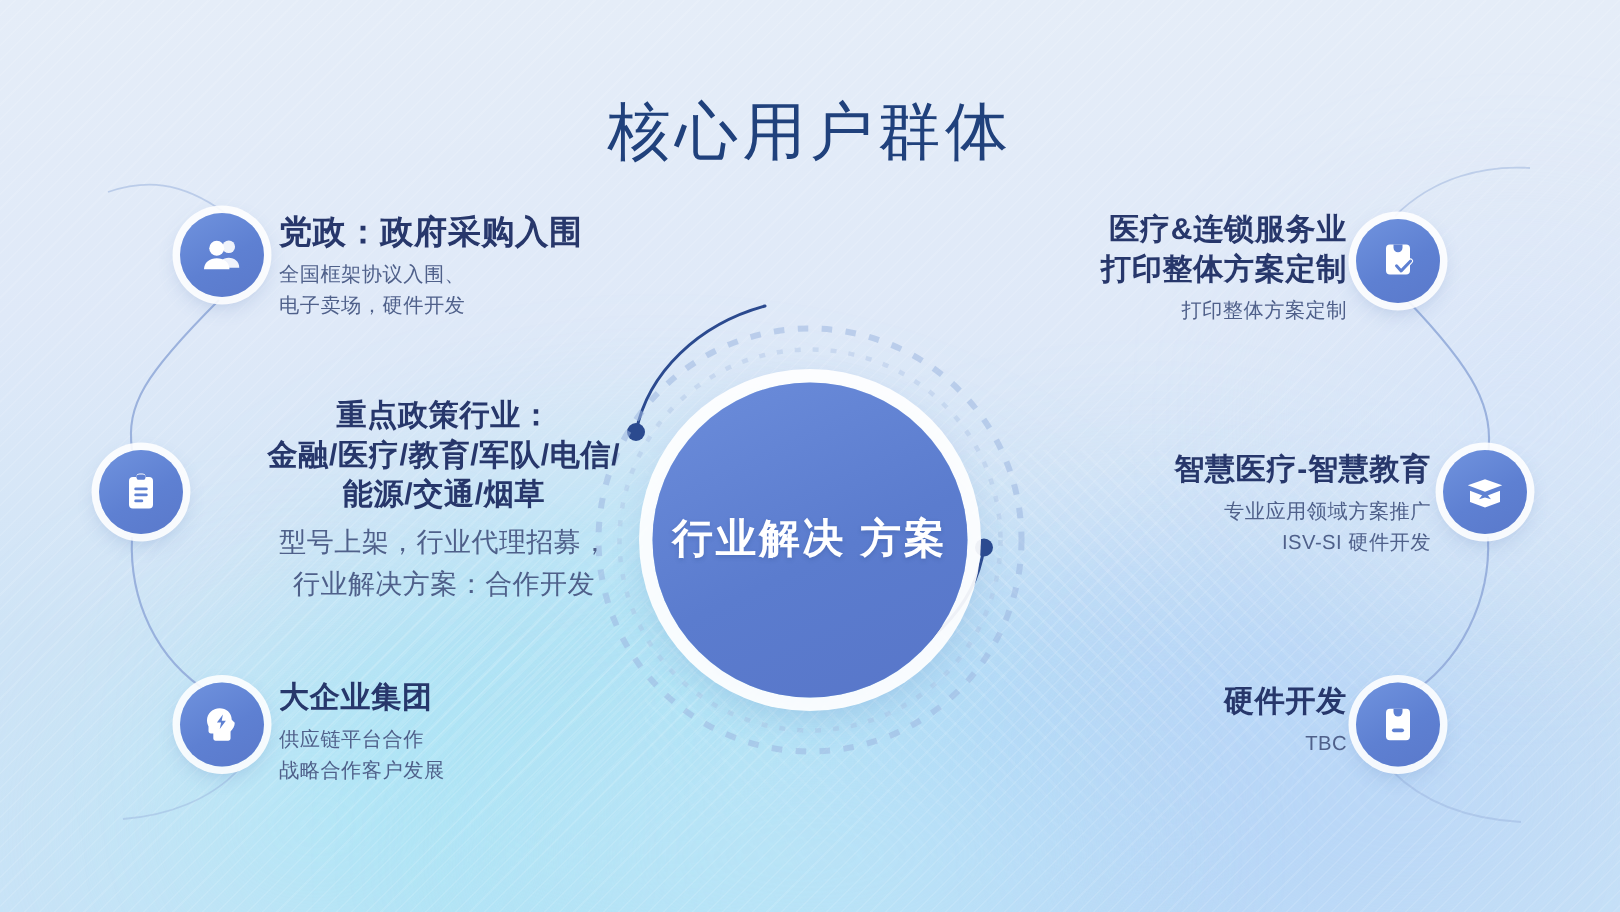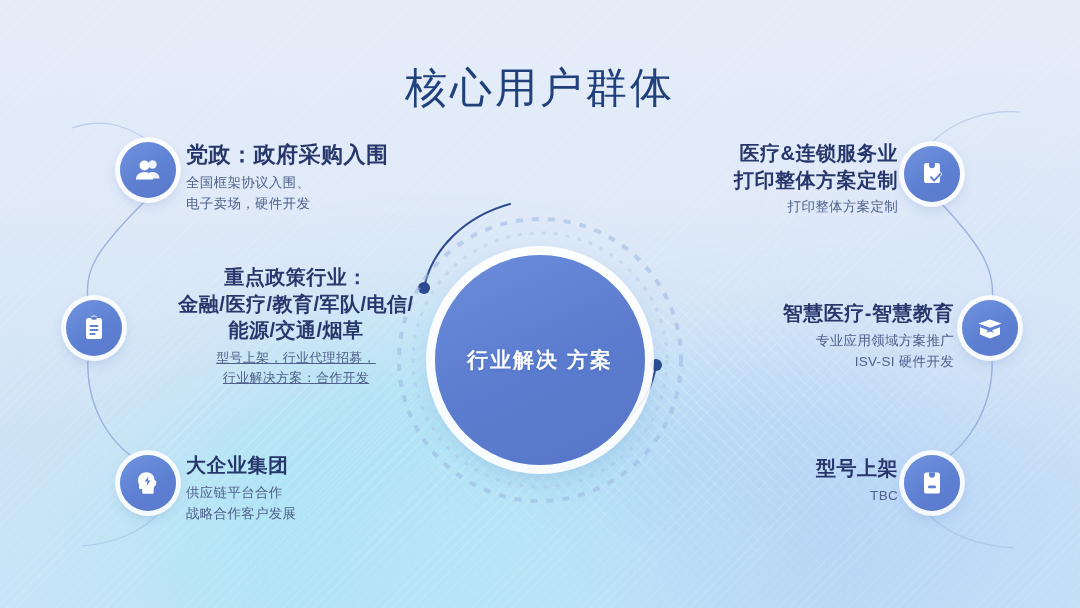--- a/index.html
+++ b/index.html
@@ -56,21 +56,21 @@
   #dashed-ring{
     position:absolute;left:0;top:0;width:300px;height:300px;
   }
   #core-circle{
     position:absolute;left:45px;top:45px;width:210px;height:210px;border-radius:50%;
     background:linear-gradient(155deg,#6c8ddb 0%, #5b7cce 55%, #5876c9 100%);
     box-shadow:0 0 0 9px rgba(255,255,255,.92), 0 8px 26px rgba(70,110,180,.30);
     display:flex;align-items:center;justify-content:center;
   }
   #core-label{
-    color:#ffffff;font-size:21px;font-weight:bold;line-height:1.38;text-align:center;
+    color:#ffffff;font-size:27px;font-weight:bold;line-height:1.38;text-align:center;
     letter-spacing:2px;text-shadow:0 1px 3px rgba(40,70,130,.25);
   }
   
   #connectors{position:absolute;left:0;top:0;width:1080px;height:608px;pointer-events:none;}
   
   .node{position:absolute;}
   .bubble{
     position:absolute;width:56px;height:56px;border-radius:50%;
     background:linear-gradient(150deg,#7093de 0%, #5e80d2 55%, #5a79cb 100%);
     box-shadow:0 0 0 5px rgba(255,255,255,.88), 0 5px 14px rgba(70,105,175,.30);
@@ -82,21 +82,21 @@
   .txt.right{text-align:right;}
   .h{
     color:#27376b;font-size:22px;font-weight:bold;line-height:1.33;letter-spacing:.5px;
     white-space:pre-line;
   }
   .h.big{font-size:20px;}
   .s{
     color:#4f608a;font-size:13.5px;line-height:1.55;letter-spacing:.3px;margin-top:4px;
     white-space:pre-line;
   }
-  .s.tight{font-size:13px;text-decoration:underline;}
+  .s.tight{font-size:18px;}
 </style>
 </head>
 <body>
 
 <div id="slide">
 
   <div class="blob b1"></div>
   <div class="blob b2"></div>
   <div class="blob b3"></div>
   <div class="blob b4"></div>
@@ -222,18 +222,18 @@
 
   <div class="node">
     <div class="bubble" style="left:904px;top:455px;">
       <svg width="30" height="30" viewBox="0 0 30 30" xmlns="http://www.w3.org/2000/svg">
         <rect x="7" y="4.5" width="16" height="21" rx="2.6" fill="#fff"></rect>
         <path d="M12 4.5h6v2.2a3 3 0 0 1-6 0z" fill="#5e80d2"></path>
         <rect x="11" y="17.6" width="8" height="2.6" rx="1.3" fill="#5e80d2"></rect>
       </svg>
     </div>
     <div class="txt right" style="left:660px;top:455px;width:238px;">
-      <div class="h big">型号上架</div>
+      <div class="h big">硬件开发</div>
       <div class="s">TBC</div>
     </div>
   </div>
 
 </div>
 
 </body></html>

